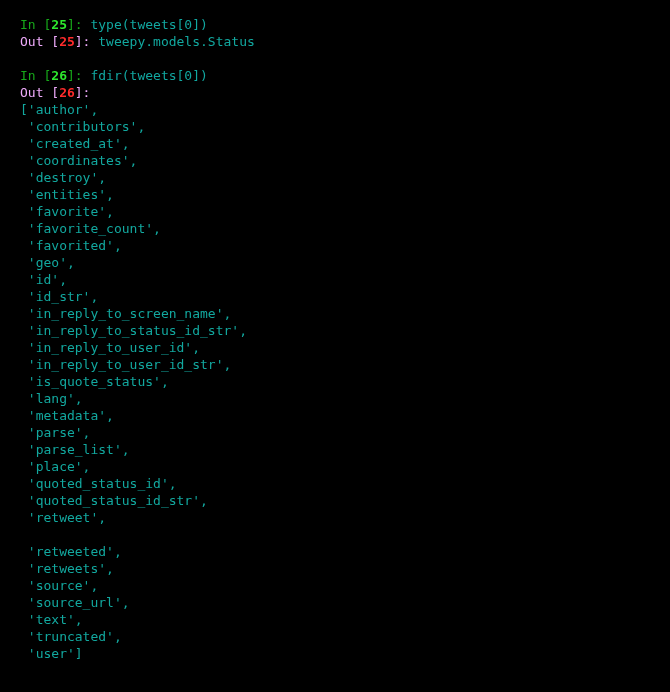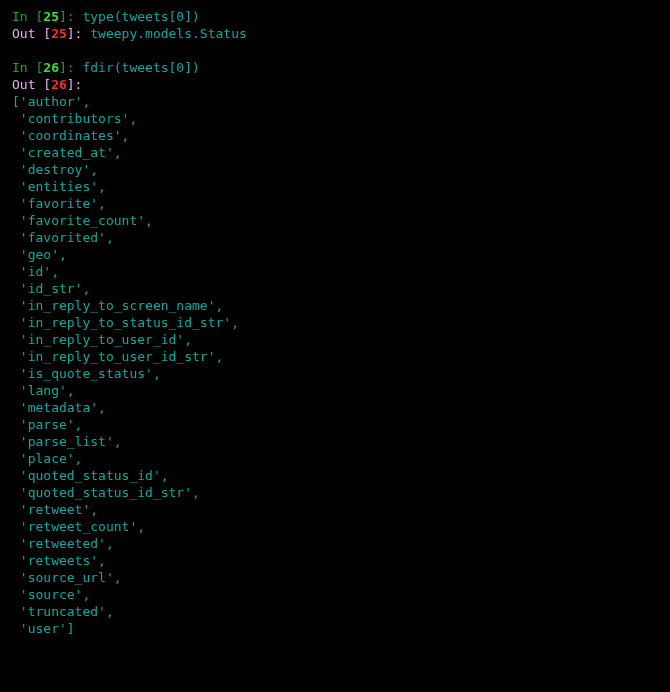--- a/index.html
+++ b/index.html
@@ -14,21 +14,21 @@
     overflow: hidden;
     font-family: "DejaVu Sans Mono", "Liberation Mono", monospace;
     font-size: 13px;
     line-height: 17px;
     -webkit-font-smoothing: antialiased;
   }
   .console {
     width: 670px;
     height: 692px;
     background: #000000;
-    padding: 8px;
+    padding: 16px;
     box-sizing: border-box;
     position: relative;
   }
   .line {
     height: 17px;
     line-height: 17px;
     white-space: pre;
     padding-left: 4px;
     font-size: 13px;
   }
@@ -56,22 +56,22 @@
 
   <div class="line blank">&nbsp;</div>
 
   <div class="line"><span class="p-in">In</span><span class="p-in"> [</span><span class="p-in-num">26</span><span class="p-in">]: </span><span class="code">fdir(tweets[0])</span></div>
 
   <div class="line"><span class="p-out">Out</span><span class="p-out"> [</span><span class="p-out-num">26</span><span class="p-out">]: </span></div>
 
   <div id="result-list">
       <div class="line"><span class="listtext">[</span><span class="listtext">'author',</span></div>
       <div class="line"><span class="listtext"> </span><span class="listtext">'contributors',</span></div>
+      <div class="line"><span class="listtext"> </span><span class="listtext">'created_at',</span></div>
       <div class="line"><span class="listtext"> </span><span class="listtext">'coordinates',</span></div>
-      <div class="line"><span class="listtext"> </span><span class="listtext">'created_at',</span></div>
       <div class="line"><span class="listtext"> </span><span class="listtext">'destroy',</span></div>
       <div class="line"><span class="listtext"> </span><span class="listtext">'entities',</span></div>
       <div class="line"><span class="listtext"> </span><span class="listtext">'favorite',</span></div>
       <div class="line"><span class="listtext"> </span><span class="listtext">'favorite_count',</span></div>
       <div class="line"><span class="listtext"> </span><span class="listtext">'favorited',</span></div>
       <div class="line"><span class="listtext"> </span><span class="listtext">'geo',</span></div>
       <div class="line"><span class="listtext"> </span><span class="listtext">'id',</span></div>
       <div class="line"><span class="listtext"> </span><span class="listtext">'id_str',</span></div>
       <div class="line"><span class="listtext"> </span><span class="listtext">'in_reply_to_screen_name',</span></div>
       <div class="line"><span class="listtext"> </span><span class="listtext">'in_reply_to_status_id_str',</span></div>
@@ -79,22 +79,23 @@
       <div class="line"><span class="listtext"> </span><span class="listtext">'in_reply_to_user_id_str',</span></div>
       <div class="line"><span class="listtext"> </span><span class="listtext">'is_quote_status',</span></div>
       <div class="line"><span class="listtext"> </span><span class="listtext">'lang',</span></div>
       <div class="line"><span class="listtext"> </span><span class="listtext">'metadata',</span></div>
       <div class="line"><span class="listtext"> </span><span class="listtext">'parse',</span></div>
       <div class="line"><span class="listtext"> </span><span class="listtext">'parse_list',</span></div>
       <div class="line"><span class="listtext"> </span><span class="listtext">'place',</span></div>
       <div class="line"><span class="listtext"> </span><span class="listtext">'quoted_status_id',</span></div>
       <div class="line"><span class="listtext"> </span><span class="listtext">'quoted_status_id_str',</span></div>
       <div class="line"><span class="listtext"> </span><span class="listtext">'retweet',</span></div>
-      <div class="line"><span class="listtext"> </span><span class="listtext">'retweet_count',</span></div>
+      <div class="line"><span class="listtext"> </span></div>
       <div class="line"><span class="listtext"> </span><span class="listtext">'retweeted',</span></div>
       <div class="line"><span class="listtext"> </span><span class="listtext">'retweets',</span></div>
+      <div class="line"><span class="listtext"> </span><span class="listtext">'source',</span></div>
       <div class="line"><span class="listtext"> </span><span class="listtext">'source_url',</span></div>
-      <div class="line"><span class="listtext"> </span><span class="listtext">'source',</span></div>
+      <div class="line"><span class="listtext"> </span><span class="listtext">'text',</span></div>
       <div class="line"><span class="listtext"> </span><span class="listtext">'truncated',</span></div>
       <div class="line"><span class="listtext"> </span><span class="listtext">'user']</span></div>
     </div>
 
 </div>
 
 </body></html>

